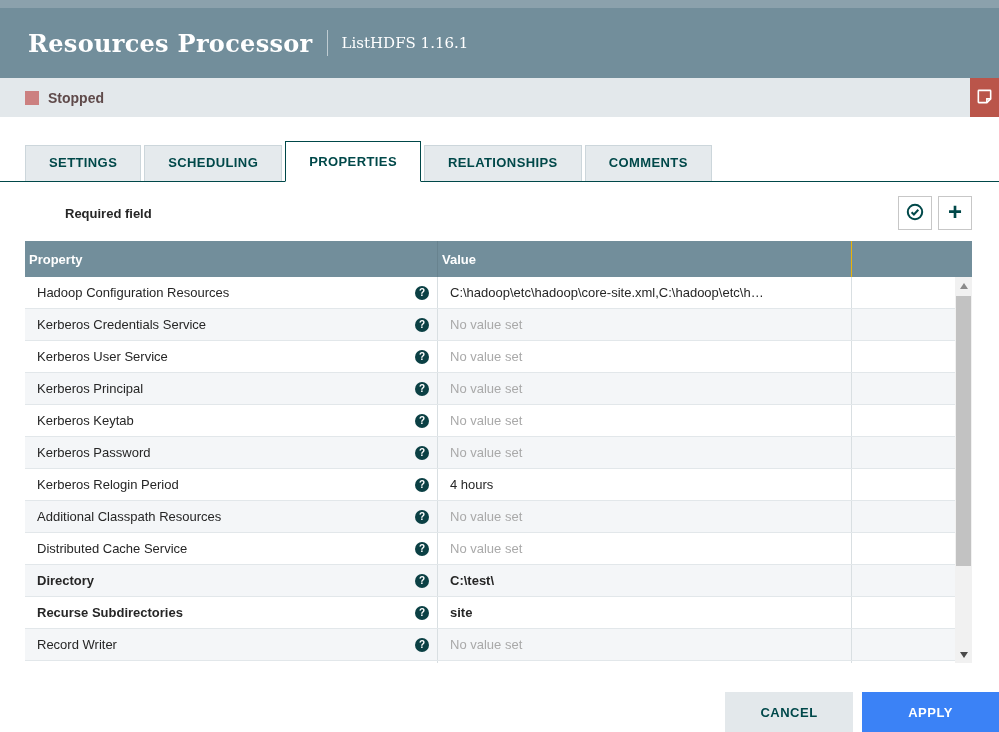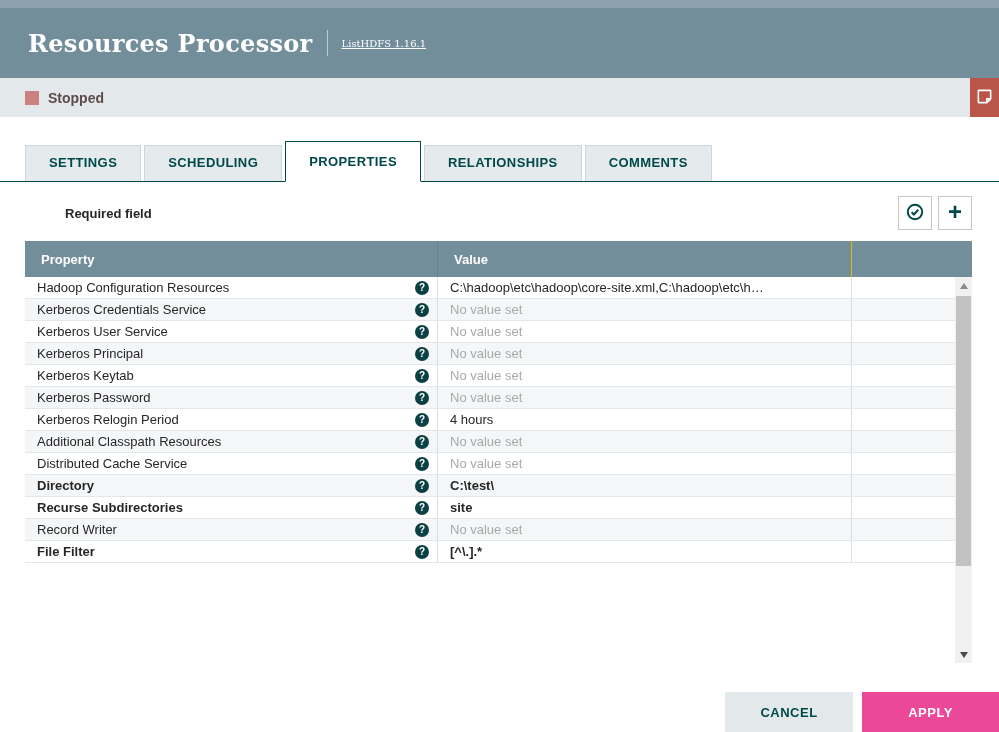--- a/index.html
+++ b/index.html
@@ -5,21 +5,21 @@
   * { margin:0; padding:0; box-sizing:border-box; }
   body { background:#fff; font-family:"Liberation Sans", sans-serif; }
   .dialog { position:relative; width:999px; height:732px; background:#fff; overflow:hidden; }
 
   
   .top-strip { position:absolute; left:0; top:0; width:100%; height:8px; background:#8ba1ac; }
   .header { position:absolute; left:0; top:8px; width:100%; height:70px; background:#728e9b;
             display:flex; align-items:center; padding-left:28px; }
   .title { font-family:"DejaVu Serif", serif; font-weight:bold; color:#fff; font-size:24px; letter-spacing:.3px; }
   .title-divider { width:1px; height:26px; background:rgba(255,255,255,.55); margin:0 14px; }
-  .subtitle { font-family:"DejaVu Serif", serif; color:#fff; font-size:10px;text-decoration:underline; }
+  .subtitle { font-family:"DejaVu Serif", serif; color:#fff; font-size:15px; }
 
   
   .status-bar { position:absolute; left:0; top:78px; width:100%; height:39px; background:#e3e8eb;
                 display:flex; align-items:center; padding-left:25px; }
   .state-square { width:14px; height:14px; background:#cc8080; margin-right:9px; }
   .state-label { font-weight:bold; font-size:14px; color:#5f4a4a; }
   .bulletin-btn { position:absolute; right:0; top:0; width:29px; height:39px; background:#ba554a;
                   display:flex; align-items:center; justify-content:center; cursor:pointer; border:none; }
 
   
@@ -36,26 +36,26 @@
                   display:flex; align-items:center; justify-content:space-between; }
   .required-label { font-weight:bold; font-size:13px; color:#262626;padding-left:40px; }
   .icon-buttons { display:flex; gap:6px; }
   .icon-btn { width:34px; height:34px; background:#fff; border:1px solid #c7c7c7;
               display:flex; align-items:center; justify-content:center; cursor:pointer; }
   .plus-glyph { font-size:24px; font-weight:bold; color:#004849; line-height:1; margin-top:-2px; }
 
   
   .ptable { position:absolute; left:25px; top:241px; width:947px; height:422px; }
   .thead { display:flex; height:36px; background:#728e9b; color:#fff; font-weight:bold; font-size:13px; }
-  .th { display:flex; align-items:center; padding-left:16px; height:100%; }
+  .th { display:flex; align-items:center; padding-left:4px; height:100%; }
   .th-property { width:413px; border-right:1px solid #68838f; }
   .th-value { width:414px; border-right:1px solid #eab308; }
   .th-filler { flex:1; }
   .tbody { position:relative; height:386px; overflow:hidden; }
-  .row { display:flex; width:930px; height:22px; border-bottom:1px solid #e2e7ea; background:#fff; }
+  .row { display:flex; width:930px; height:32px; border-bottom:1px solid #e2e7ea; background:#fff; }
   .row:nth-child(even) { background:#f4f6f8; }
   .cell-prop { width:413px; display:flex; align-items:center; justify-content:space-between;
                padding:0 8px 0 12px; border-right:1px solid #d9dfe2; font-size:13px; color:#262626; }
   .cell-value { width:414px; display:flex; align-items:center; padding-left:12px;
                 border-right:1px solid #d9dfe2; font-size:13px; color:#262626;
                 white-space:nowrap; overflow:hidden; cursor:pointer; }
   .cell-filler { flex:1; }
   .row.bold .prop-name, .row.bold .cell-value { font-weight:bold; }
   .cell-value.unset { color:#a9a9a9; }
   .help-icon { width:14px; height:14px; border-radius:50%; background:#0b4044; color:#fff;
@@ -73,21 +73,21 @@
   .sb-down { position:absolute; bottom:1px; left:0; width:17px; height:15px; display:flex;
              align-items:center; justify-content:center; cursor:pointer; }
   .sb-down::after { content:""; border-left:4px solid transparent; border-right:4px solid transparent;
                     border-top:6px solid #4a4a4a; }
 
   
   .footer { position:absolute; right:0; bottom:0; display:flex; gap:9px; }
   .btn { height:40px; border:none; font-family:inherit; font-size:13px; font-weight:bold;
          letter-spacing:.5px; cursor:pointer; }
   .btn-cancel { width:128px; background:#e3e8eb; color:#00484a; }
-  .btn-apply { width:137px; background:#ec4899; color:#fff; }
+  .btn-apply { width:137px; background:#3b82f6; color:#fff; }
 </style>
 </head>
 <body>
 
 <div class="dialog">
 
   <div class="top-strip"></div>
 
   <div class="header">
     <span class="title">Resources Processor</span>

